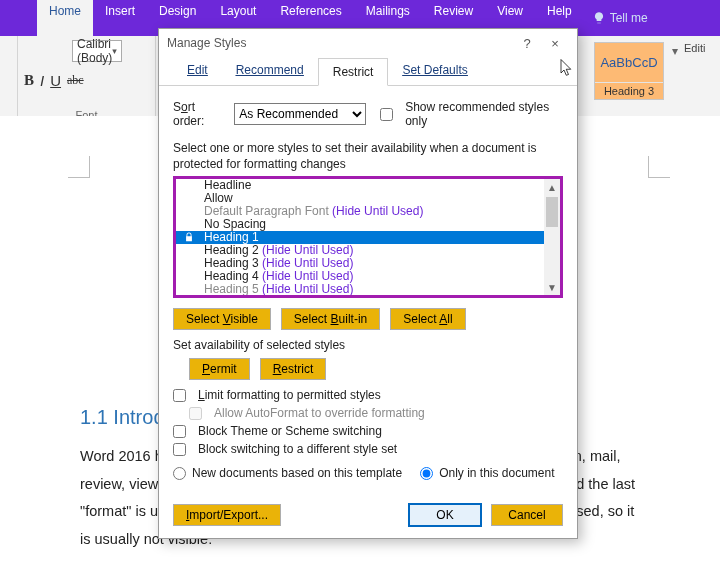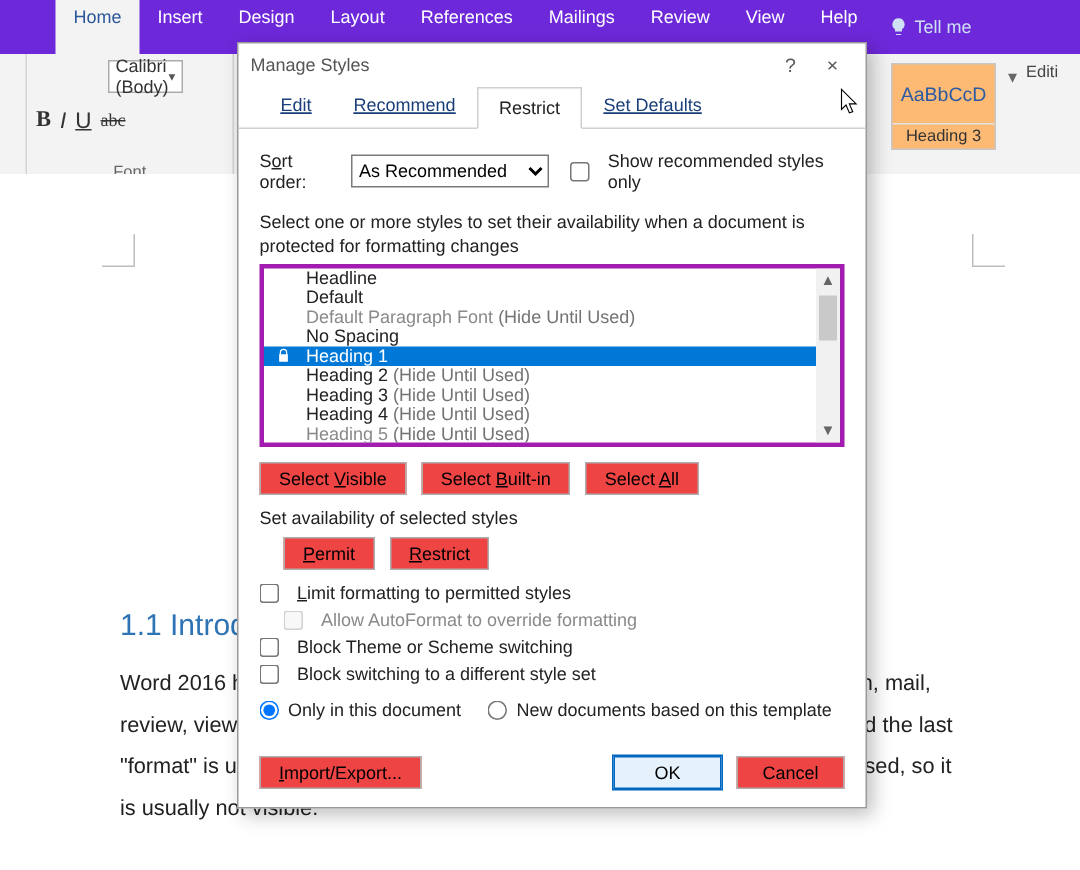--- a/index.html
+++ b/index.html
@@ -54,23 +54,23 @@
 
   .listbox { border:3px solid #a21caf; height:122px; overflow:hidden; position:relative; background:#fff; }
   .listbox .items { position:absolute; inset:0 16px 0 0; overflow:hidden; }
   .listbox .scroll { position:absolute; top:0; right:0; bottom:0; width:16px; background:#f1f1f1; display:flex; flex-direction:column; align-items:center; }
   .listbox .scroll .arr { height:16px; width:100%; display:flex; align-items:center; justify-content:center; color:#666; font-size:10px;}
   .listbox .scroll .thumb { width:12px; background:#c9c9c9; height:30px; margin-top:2px; }
   .li { padding:0 4px 0 28px; height:13px; line-height:13px; font-size:12px; white-space:nowrap; position:relative;}
   .li .lock { position:absolute; left:8px; top:1px; }
   .li.muted { color:#8a8a8a; }
   .li.sel { background:#0078d7; color:#fff; }
-  .li .hint2 { color:#737373; }
-
-  .btn { background:#ef4444; border:1px solid #adadad; padding:3px 12px; font-size:12px; cursor:pointer; }
+  .li .hint2 { color:#6d28d9; }
+
+  .btn { background:#eab308; border:1px solid #adadad; padding:3px 12px; font-size:12px; cursor:pointer; }
   .btn.primary { border:1px solid #0067c0; outline:1px solid #0067c0; background:#e5f1fb;}
   .btnrow { display:flex; gap:10px; margin:10px 0 8px; }
 
   .chk { display:flex; align-items:center; gap:12px; margin:4px 0; }
   .chk input { width:13px; height:13px; }
   .chk.disabled { color:#8a8a8a; }
   .indent { margin-left:16px; }
 
   .radio-row { display:flex; align-items:center; gap:18px; margin:10px 0 12px; }
   .radio-row label { display:flex; align-items:center; gap:6px; }
@@ -168,21 +168,21 @@
         <input type="checkbox" style="">
         <span>Show recommended styles only</span>
       </label>
     </div>
 
     <div class="hint">Select one or more styles to set their availability when a document is protected for formatting changes</div>
 
     <div class="listbox">
       <div class="items" id="style-items">
           <div class="li"><span>Headline</span></div>
-          <div class="li"><span>Default</span></div>
+          <div class="li"><span>Allow</span></div>
           <div class="li muted"><span>Default Paragraph Font</span><span class="hint2">  (Hide Until Used)</span></div>
           <div class="li"><span>No Spacing</span></div>
           <div class="li sel"><span class="lock"><svg width="10" height="10" viewBox="0 0 24 24">
                 <path fill="#fff" d="M6 10V7a6 6 0 1112 0v3h1v12H5V10h1zm2 0h8V7a4 4 0 10-8 0v3z"></path>
               </svg></span><span>Heading 1</span></div>
           <div class="li"><span>Heading 2</span><span class="hint2">  (Hide Until Used)</span></div>
           <div class="li"><span>Heading 3</span><span class="hint2">  (Hide Until Used)</span></div>
           <div class="li"><span>Heading 4</span><span class="hint2">  (Hide Until Used)</span></div>
           <div class="li muted"><span>Heading 5</span><span class="hint2">  (Hide Until Used)</span></div>
           <div class="li muted"><span>Heading 6</span><span class="hint2">  (Hide Until Used)</span></div>
@@ -219,26 +219,26 @@
         <input type="checkbox" style="">
         <span>Block Theme or Scheme switching</span>
       </label>
     <label class="chk">
         <input type="checkbox" style="">
         <span>Block switching to a different style set</span>
       </label>
 
     <div class="radio-row">
       <label>
+          <input type="radio" name="scope" style="">
+          <span>New documents based on this template</span>
+        </label>
+      <label>
           <input type="radio" name="scope" checked="" style="">
           <span>Only in this document</span>
-        </label>
-      <label>
-          <input type="radio" name="scope" style="">
-          <span>New documents based on this template</span>
         </label>
     </div>
   </div>
 
   <div class="dlg-footer">
     <button class="btn left"><span class="u-accel">I</span><span>mport/Export...</span></button>
     <button class="btn primary" style="width:72px">OK</button>
     <button class="btn" style="width:72px">Cancel</button>
   </div>
 </div>

